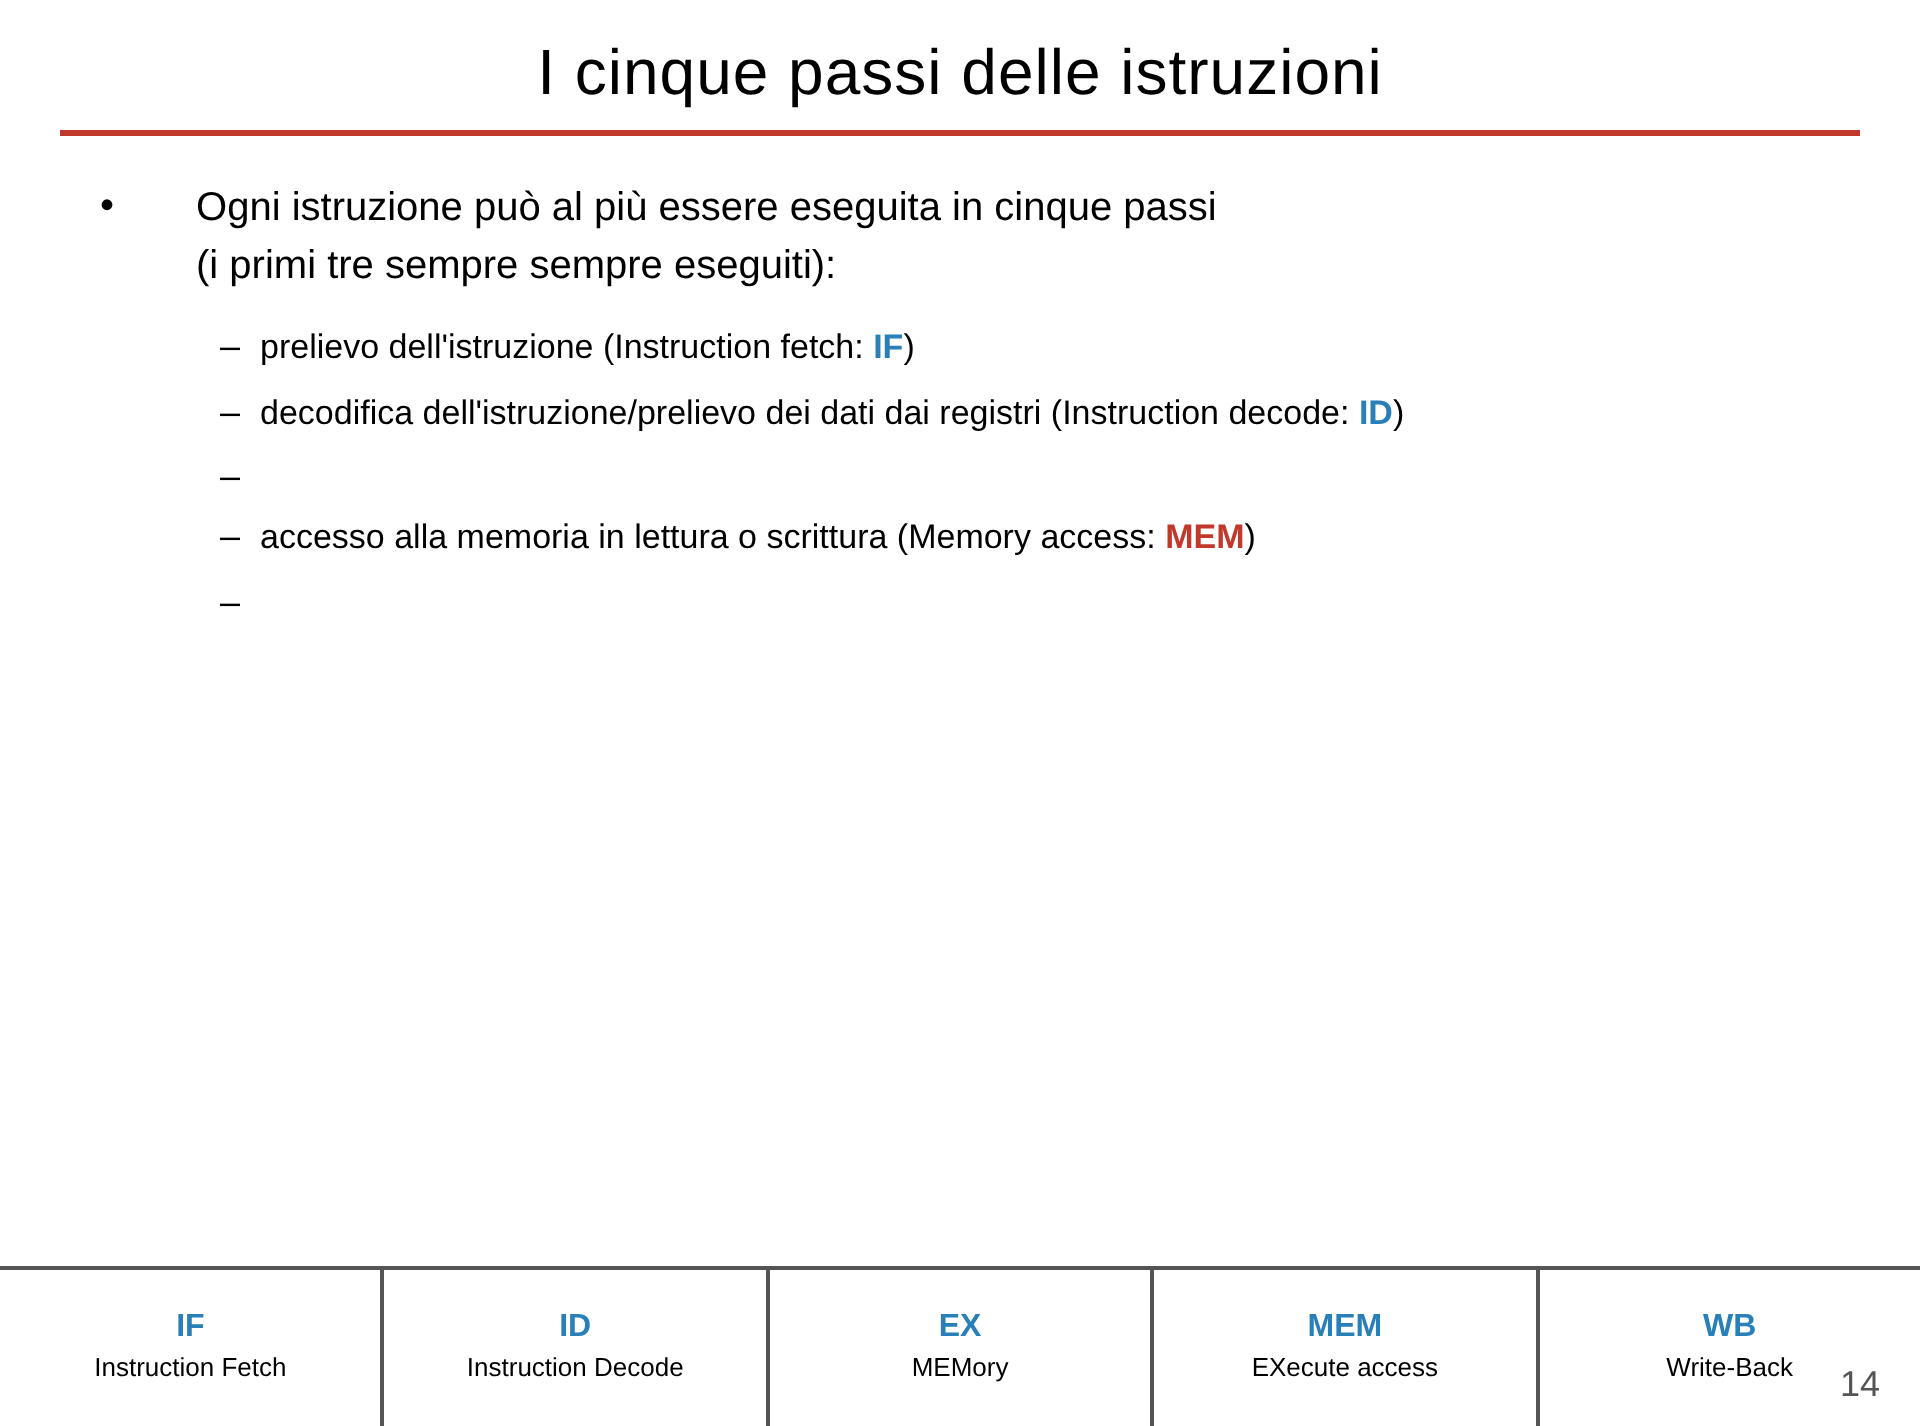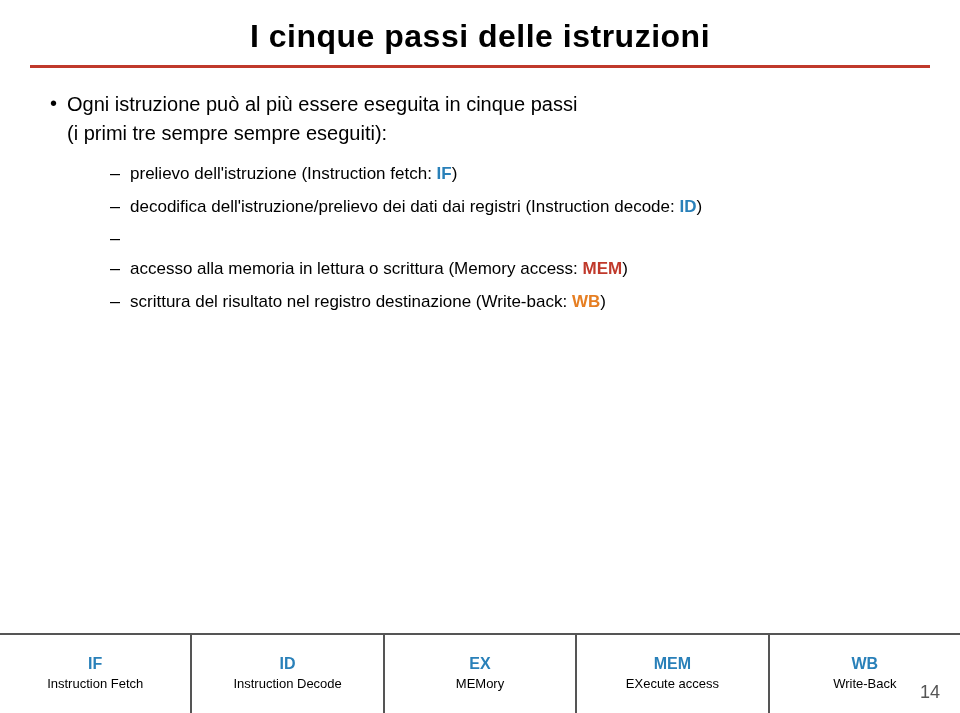--- a/index.html
+++ b/index.html
@@ -22,21 +22,21 @@
       flex-direction: column;
     }
 
     .header {
       padding: 18px 40px 10px 40px;
       text-align: center;
     }
 
     .header h1 {
       font-size: 32px;
-      font-weight: bold;
+      font-weight: normal;
       color: #000000;
       letter-spacing: 0.5px;
     }
 
     .divider {
       height: 3px;
       background: #c0392b;
       margin: 0 30px 0 30px;
     }
 
@@ -58,20 +58,21 @@
       font-size: 20px;
       margin-right: 10px;
       margin-top: 2px;
       color: #000;
     }
 
     .main-text {
       font-size: 20px;
       color: #000000;
       line-height: 1.45;
+      margin-left: 31px;
     }
 
     .sub-bullets {
       margin-left: 60px;
       margin-top: 4px;
     }
 
     .sub-bullet {
       display: flex;
       align-items: flex-start;
@@ -200,23 +201,20 @@
 
       <div class="sub-bullet">
         <span class="sub-dash">–</span>
         <span class="sub-text">
           accesso alla memoria in lettura o scrittura (Memory access: <span class="highlight-red">MEM</span>)
         </span>
       </div>
 
       <div class="sub-bullet">
         <span class="sub-dash">–</span>
-        <span class="sub-text">
-          scrittura del risultato nel registro destinazione (Write-back: <span class="highlight-orange">WB</span>)
-        </span>
       </div>
 
     </div>
 
   </div>
 
   <div class="pipeline-bar">
 
     <div class="pipeline-stage">
       <span class="stage-abbr highlight-blue">IF</span>

